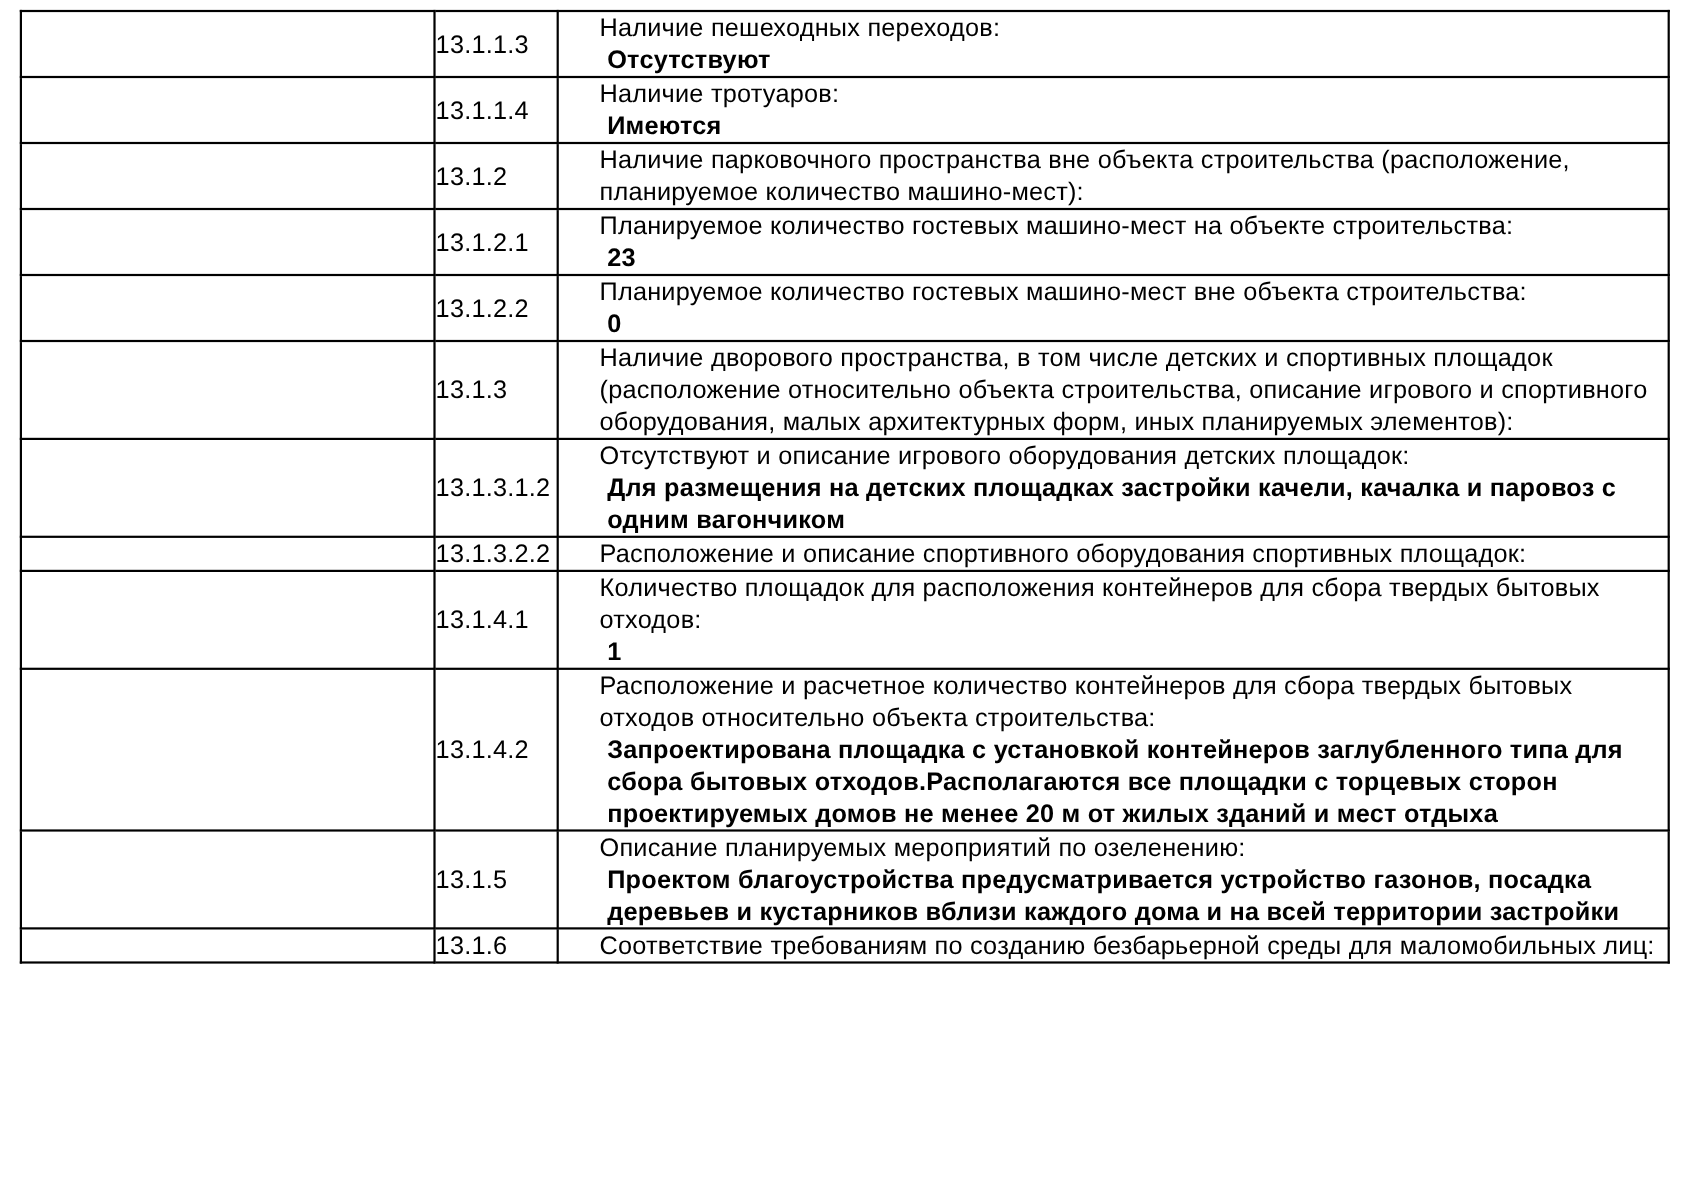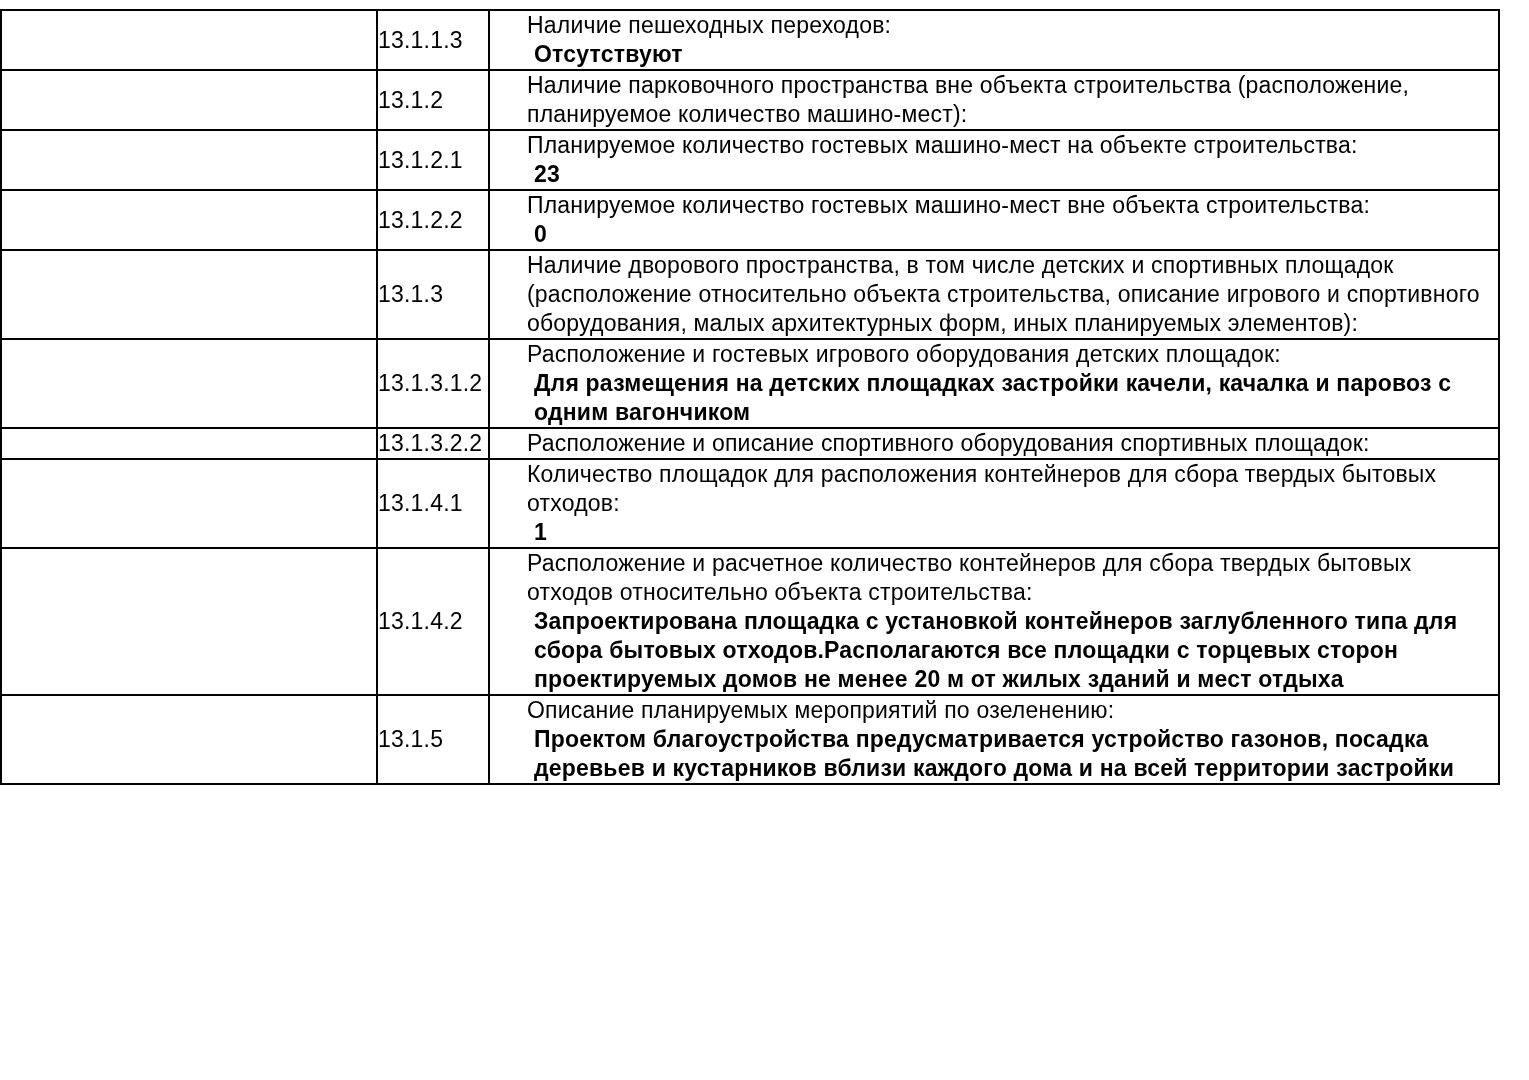--- a/index.html
+++ b/index.html
@@ -15,21 +15,21 @@
     overflow: hidden;
   }
   .page {
     position: relative;
     width: 1529px;
     height: 1080px;
     background: #ffffff;
   }
   table.decl-table {
     position: absolute;
-    left: 0;
+    left: 18px;
     top: 9px;
     width: 1500px;
     border-collapse: collapse;
     table-layout: fixed;
     font-size: 23px;
     line-height: 29px;
     letter-spacing: 0.2px;
   }
   table.decl-table td {
     border: 2px solid #000000;
@@ -74,20 +74,30 @@
     <td class="c-empty"></td>
     <td class="c-code">
       <span class="code">13.1.1.3</span>
     </td>
     <td class="c-content">
       <div class="label">Наличие пешеходных переходов:</div>
       <div class="value">Отсутствуют</div>
     </td>
   </tr>
 
+  <tr>
+    <td class="c-empty"></td>
+    <td class="c-code">
+      <span class="code">13.1.1.4</span>
+    </td>
+    <td class="c-content">
+      <div class="label">Наличие тротуаров:</div>
+      <div class="value">Имеются</div>
+    </td>
+  </tr>
 
   <tr>
     <td class="c-empty"></td>
     <td class="c-code">
       <span class="code">13.1.2</span>
     </td>
     <td class="c-content">
       <div class="label">Наличие парковочного пространства вне объекта строительства (расположение, планируемое количество машино-мест):</div>
 
     </td>
@@ -126,21 +136,21 @@
     </td>
   </tr>
 
 
   <tr>
     <td class="c-empty"></td>
     <td class="c-code">
       <span class="code">13.1.3.1.2</span>
     </td>
     <td class="c-content">
-      <div class="label">Расположение и гостевых игрового оборудования детских площадок:</div>
+      <div class="label">Отсутствуют и описание игрового оборудования детских площадок:</div>
       <div class="value">Для размещения на детских площадках застройки качели, качалка и паровоз с одним вагончиком</div>
     </td>
   </tr>
 
 
   <tr>
     <td class="c-empty"></td>
     <td class="c-code">
       <span class="code">13.1.3.2.2</span>
     </td>
@@ -177,15 +187,25 @@
     <td class="c-empty"></td>
     <td class="c-code">
       <span class="code">13.1.5</span>
     </td>
     <td class="c-content">
       <div class="label">Описание планируемых мероприятий по озеленению:</div>
       <div class="value">Проектом благоустройства предусматривается устройство газонов, посадка деревьев и кустарников вблизи каждого дома и на всей территории застройки</div>
     </td>
   </tr>
 
+  <tr>
+    <td class="c-empty"></td>
+    <td class="c-code">
+      <span class="code">13.1.6</span>
+    </td>
+    <td class="c-content">
+      <div class="label">Соответствие требованиям по созданию безбарьерной среды для маломобильных лиц:</div>
+
+    </td>
+  </tr>
 </tbody>
   </table>
 </div>
 
 </body></html>

